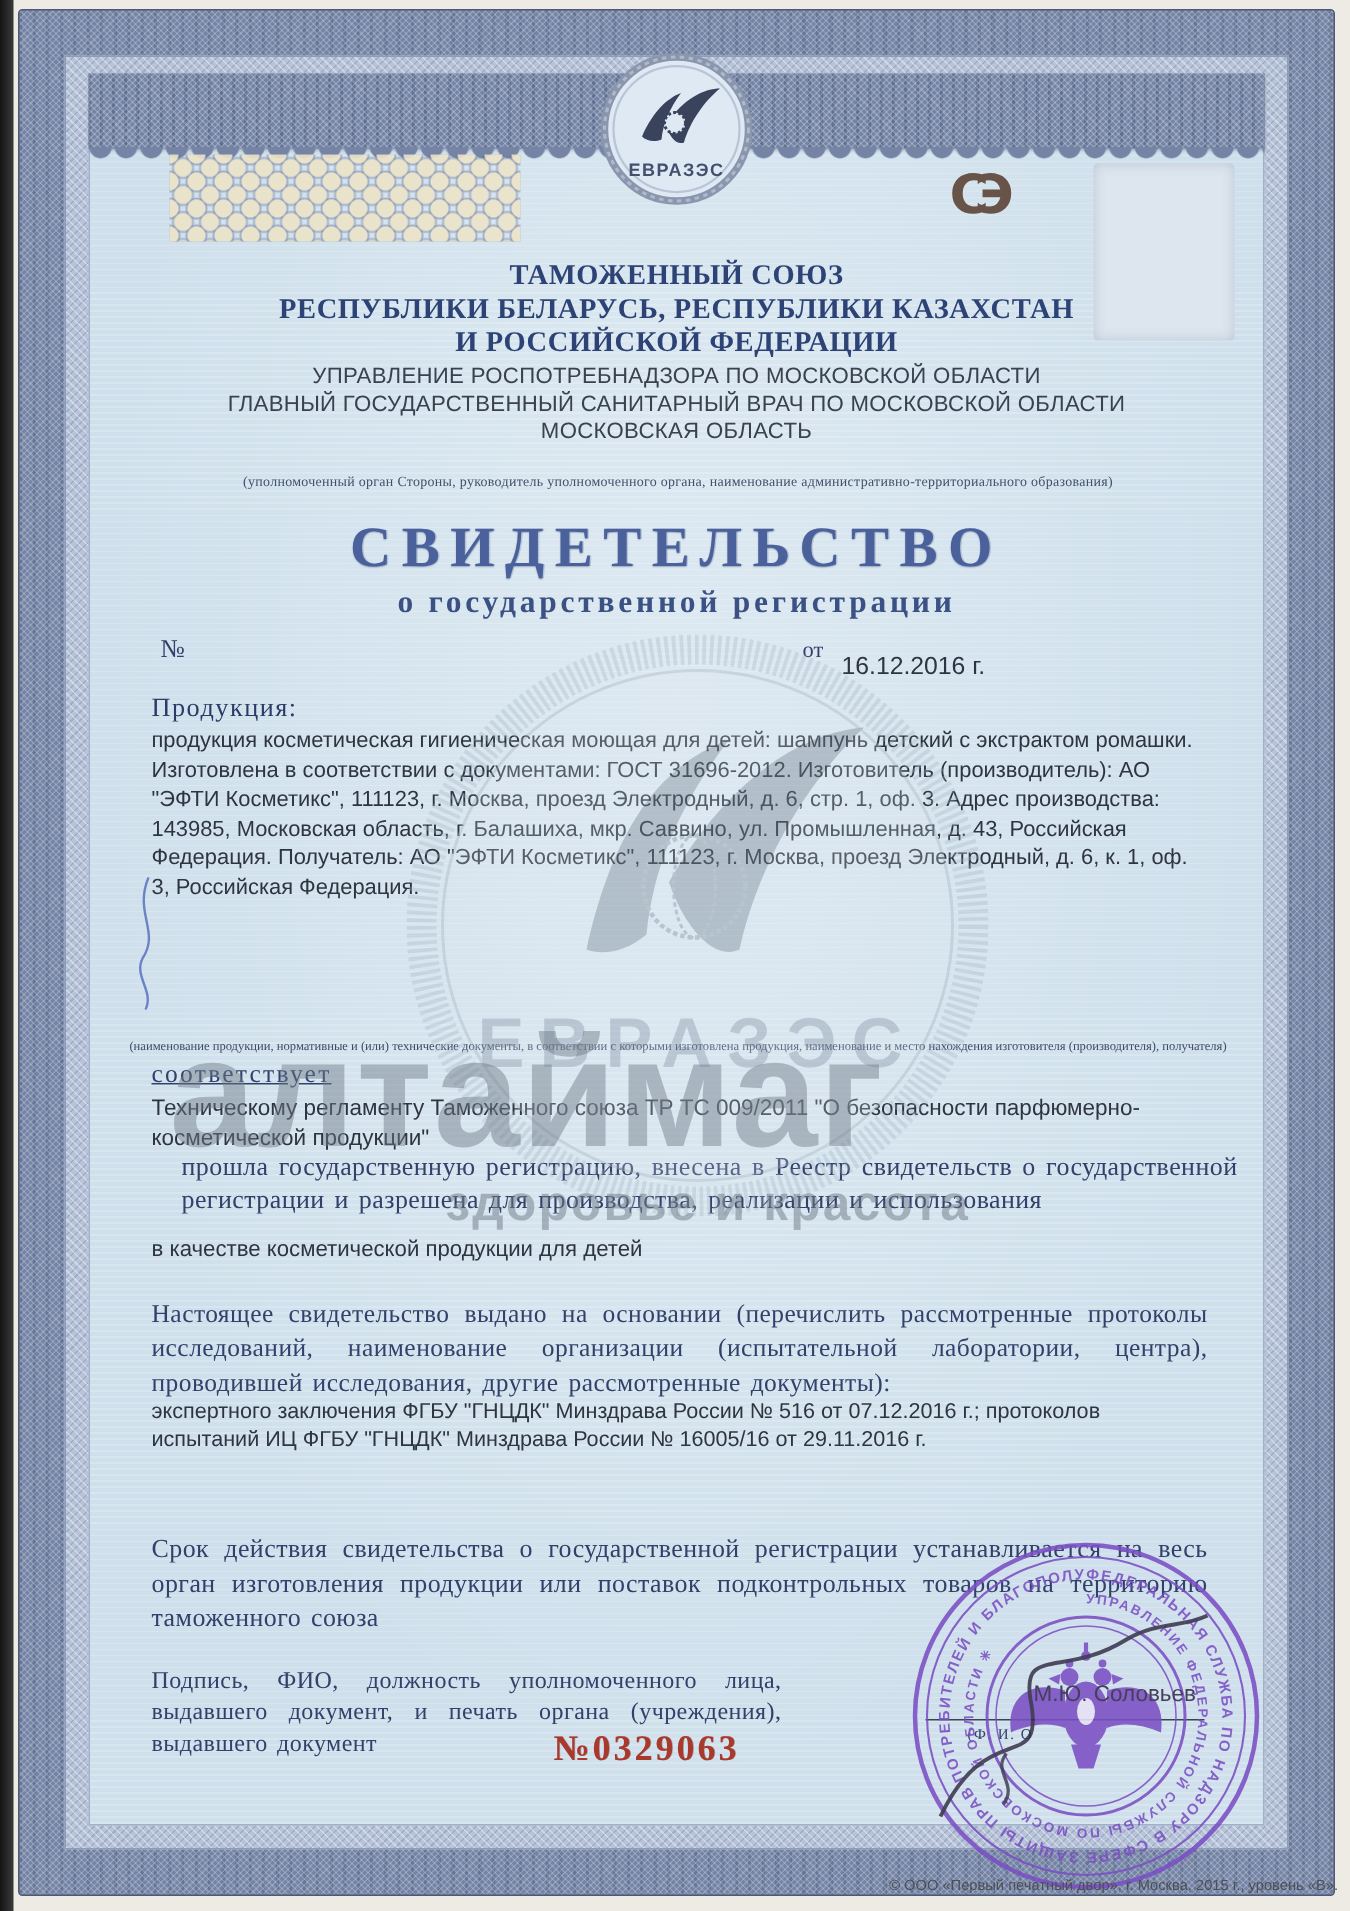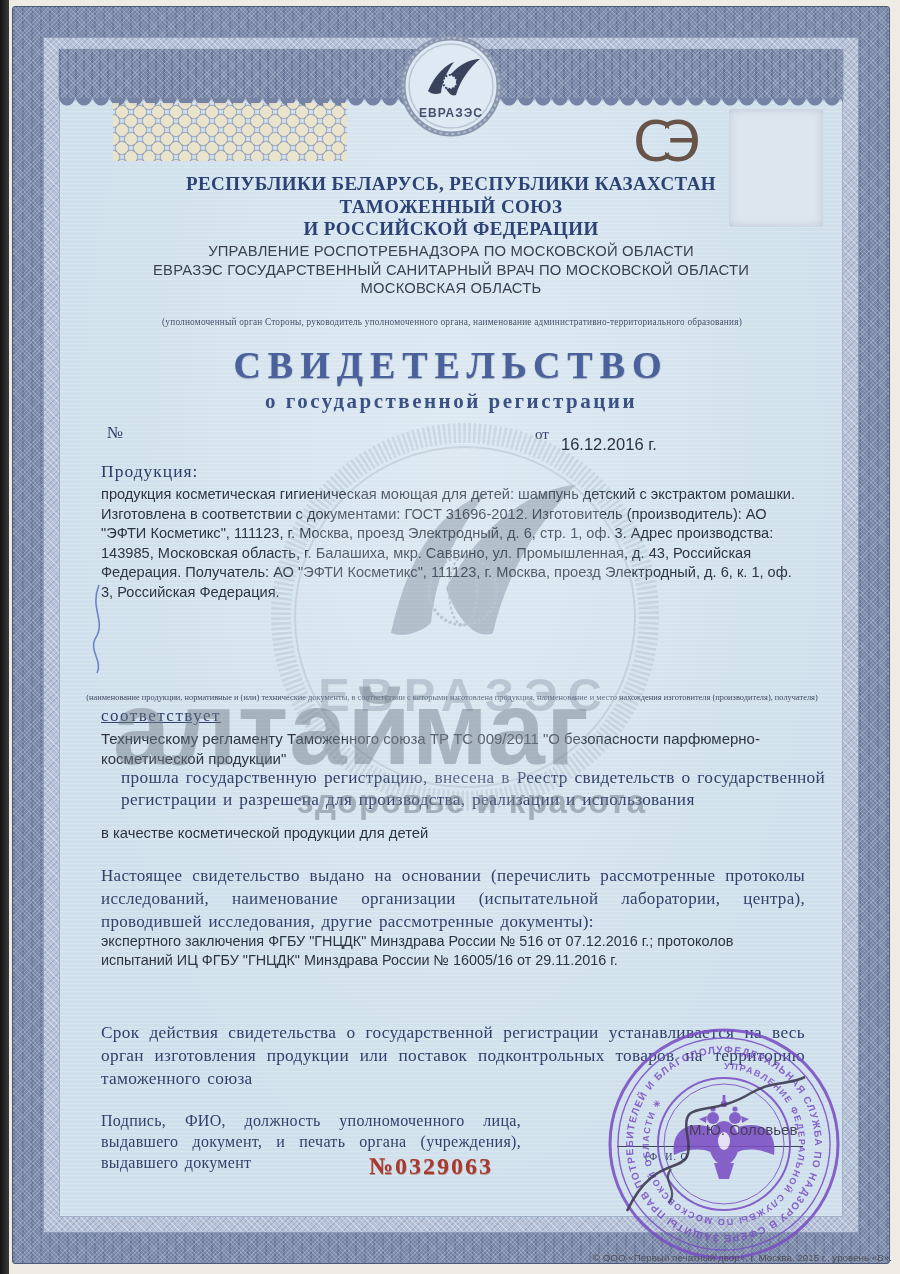--- a/index.html
+++ b/index.html
@@ -69,21 +69,21 @@
       radial-gradient(circle, #ece4c8 5.5px, rgba(0,0,0,0) 6.5px),
       radial-gradient(circle, #ece4c8 5.5px, rgba(0,0,0,0) 6.5px),
       radial-gradient(circle, rgba(96,108,148,.45) 6.8px, rgba(0,0,0,0) 7.8px),
       radial-gradient(circle, rgba(96,108,148,.45) 6.8px, rgba(0,0,0,0) 7.8px);
     background-size:18px 18px,18px 18px,18px 18px,18px 18px;
     background-position:0 0, 9px 9px, 0 0, 9px 9px;
   }
   
   .ce-mark{
     left:572px; top:58px; font-family:"DejaVu Sans", sans-serif;
-    font-weight:400; font-size:56px; line-height:1; color:#5d4437;
+    font-weight:700; font-size:36px; line-height:1; color:#5d4437;
     letter-spacing:-10px; opacity:.9;
   }
   
   .holo{
     left:668px; top:54px; width:94px; height:118px; border-radius:3px;
     background:linear-gradient(135deg,#e6ecf2,#d5deе8 55%,#e0e7f0);
     background-color:#dde5ee;
     box-shadow:inset 0 0 8px rgba(120,140,170,.35);
   }
   
@@ -189,28 +189,28 @@
 
     <div class="content">
 
       <div class="abs pattern-block"></div>
 
       <div class="abs ce-mark">СЭ</div>
 
       <div class="abs holo"></div>
 
       <div class="abs union-header">
+        <div>ТАМОЖЕННЫЙ СОЮЗ</div>
         <div>РЕСПУБЛИКИ БЕЛАРУСЬ, РЕСПУБЛИКИ КАЗАХСТАН</div>
-        <div>ТАМОЖЕННЫЙ СОЮЗ</div>
         <div>И РОССИЙСКОЙ ФЕДЕРАЦИИ</div>
       </div>
 
       <div class="abs authority">
         <div>УПРАВЛЕНИЕ РОСПОТРЕБНАДЗОРА ПО МОСКОВСКОЙ ОБЛАСТИ</div>
-        <div>ЕВРАЗЭС ГОСУДАРСТВЕННЫЙ САНИТАРНЫЙ ВРАЧ ПО МОСКОВСКОЙ ОБЛАСТИ</div>
+        <div>ГЛАВНЫЙ ГОСУДАРСТВЕННЫЙ САНИТАРНЫЙ ВРАЧ ПО МОСКОВСКОЙ ОБЛАСТИ</div>
         <div>МОСКОВСКАЯ ОБЛАСТЬ</div>
       </div>
 
       <div class="abs auth-caption">(уполномоченный орган Стороны, руководитель уполномоченного органа, наименование административно-территориального образования)</div>
 
       <div class="abs cert-title">СВИДЕТЕЛЬСТВО</div>
       <div class="abs cert-subtitle">о государственной регистрации</div>
 
       <div class="abs num-label">№</div>
       <div class="abs date-label">от</div>

